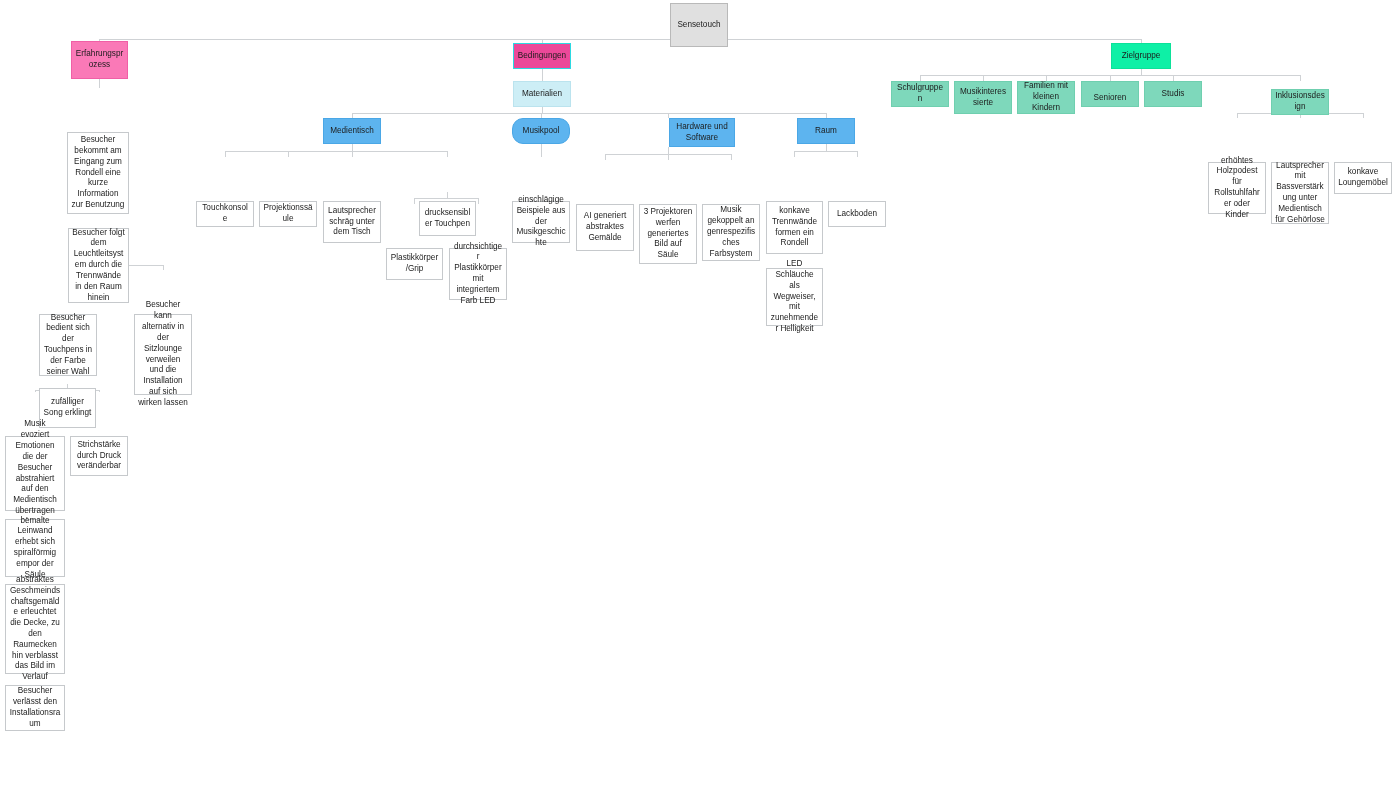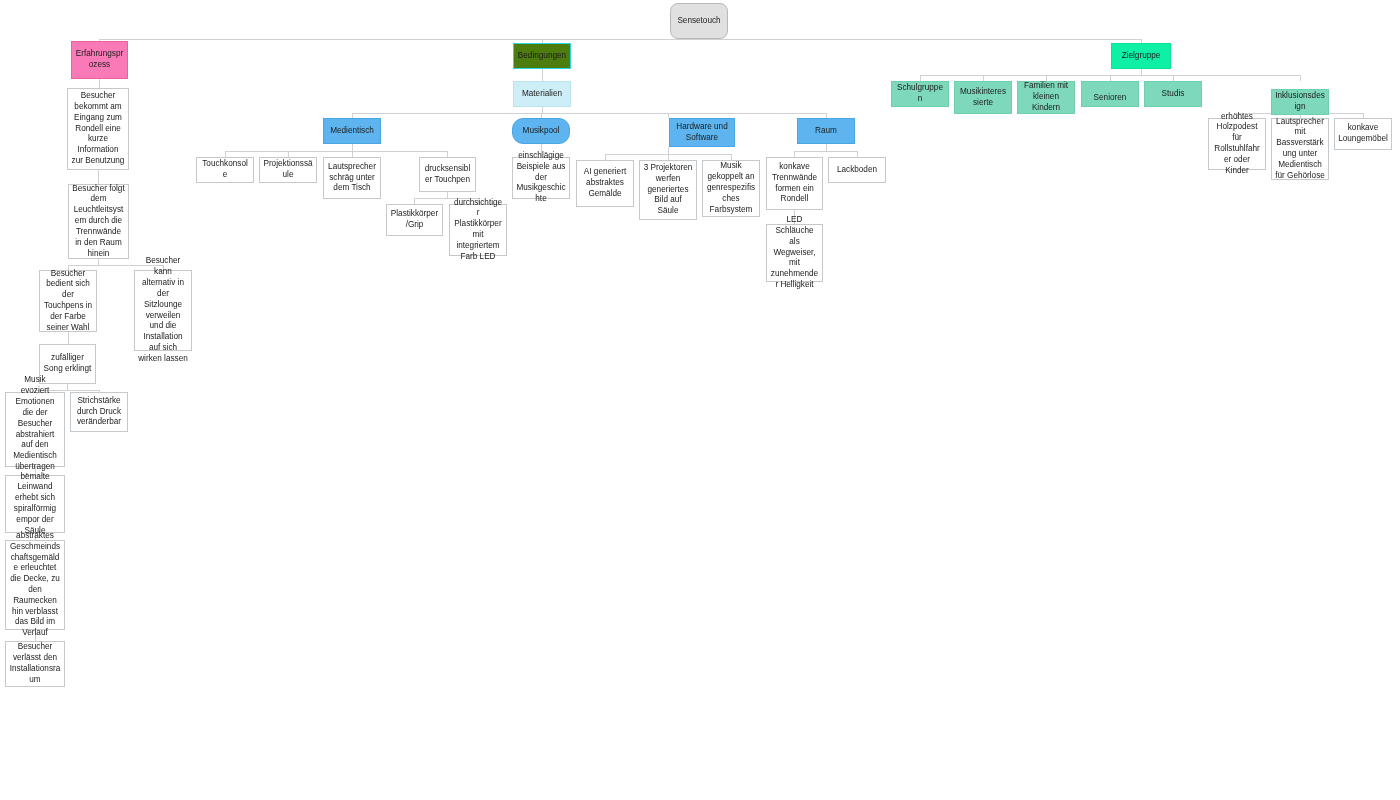--- a/index.html
+++ b/index.html
@@ -55,21 +55,21 @@
     background: #e0e0e0;
     border: 1px solid #b9b9b9;
     color: #1c1c1c;
   }
   .n-pink {
     background: #fa79b7;
     border: 1px solid #f05fa6;
     color: #1c1c1c;
   }
   .n-cyan {
-    background: #4d7c0f;
+    background: #ec4899;
     border: 1px solid #2bd9e2;
     color: #1c1c1c;
     align-items: center;
   }
   .n-lightcyan {
     background: #cdeef6;
     border: 1px solid #bbe3ee;
     color: #1c1c1c;
   }
   .n-blue {
@@ -82,20 +82,21 @@
     border: 1px solid #0ce199;
     color: #1c1c1c;
   }
   .n-teal {
     background: #7ed8bb;
     border: 1px solid #6fcfaf;
     color: #1c1c1c;
   }
   .n-plain {
     background: #ffffff;
+    margin-top: 44px;
   }
 </style>
 </head>
 <body>
 
 <div id="canvas">
   <svg id="edges" width="1400" height="800" viewBox="0 0 1400 800">
       <line x1="699" y1="33" x2="699" y2="39" stroke="#cfd2d5" stroke-width="1" shape-rendering="crispEdges"></line>
       <line x1="99.5" y1="39" x2="1141" y2="39" stroke="#cfd2d5" stroke-width="1" shape-rendering="crispEdges"></line>
       <line x1="99.5" y1="39" x2="99.5" y2="41" stroke="#cfd2d5" stroke-width="1" shape-rendering="crispEdges"></line>
@@ -151,21 +152,21 @@
       <line x1="1110" y1="75" x2="1110" y2="81" stroke="#cfd2d5" stroke-width="1" shape-rendering="crispEdges"></line>
       <line x1="1173" y1="75" x2="1173" y2="81" stroke="#cfd2d5" stroke-width="1" shape-rendering="crispEdges"></line>
       <line x1="1300" y1="75" x2="1300" y2="81" stroke="#cfd2d5" stroke-width="1" shape-rendering="crispEdges"></line>
       <line x1="1300" y1="107" x2="1300" y2="113" stroke="#cfd2d5" stroke-width="1" shape-rendering="crispEdges"></line>
       <line x1="1237" y1="113" x2="1363" y2="113" stroke="#cfd2d5" stroke-width="1" shape-rendering="crispEdges"></line>
       <line x1="1237" y1="113" x2="1237" y2="118" stroke="#cfd2d5" stroke-width="1" shape-rendering="crispEdges"></line>
       <line x1="1300" y1="113" x2="1300" y2="118" stroke="#cfd2d5" stroke-width="1" shape-rendering="crispEdges"></line>
       <line x1="1363" y1="113" x2="1363" y2="118" stroke="#cfd2d5" stroke-width="1" shape-rendering="crispEdges"></line>
     </svg>
   <div id="node-layer">
-      <div class="node n-root" style="left: 670px; top: 3px; width: 58px; height: 36px; border-radius: 8px;">
+      <div class="node n-root" style="left: 670px; top: 3px; width: 58px; height: 44px;">
         <span class="lbl">Sensetouch</span>
       </div>
       <div class="node n-pink" style="left: 71px; top: 41px; width: 57px; height: 38px;">
         <span class="lbl">Erfahrungsprozess</span>
       </div>
       <div class="node n-plain" style="left: 67px; top: 88px; width: 62px; height: 82px;">
         <span class="lbl">Besucher bekommt am Eingang zum Rondell eine kurze Information zur Benutzung</span>
       </div>
       <div class="node n-plain" style="left: 68px; top: 184px; width: 61px; height: 75px;">
         <span class="lbl">Besucher folgt dem Leuchtleitsystem durch die Trennwände in den Raum hinein</span>

